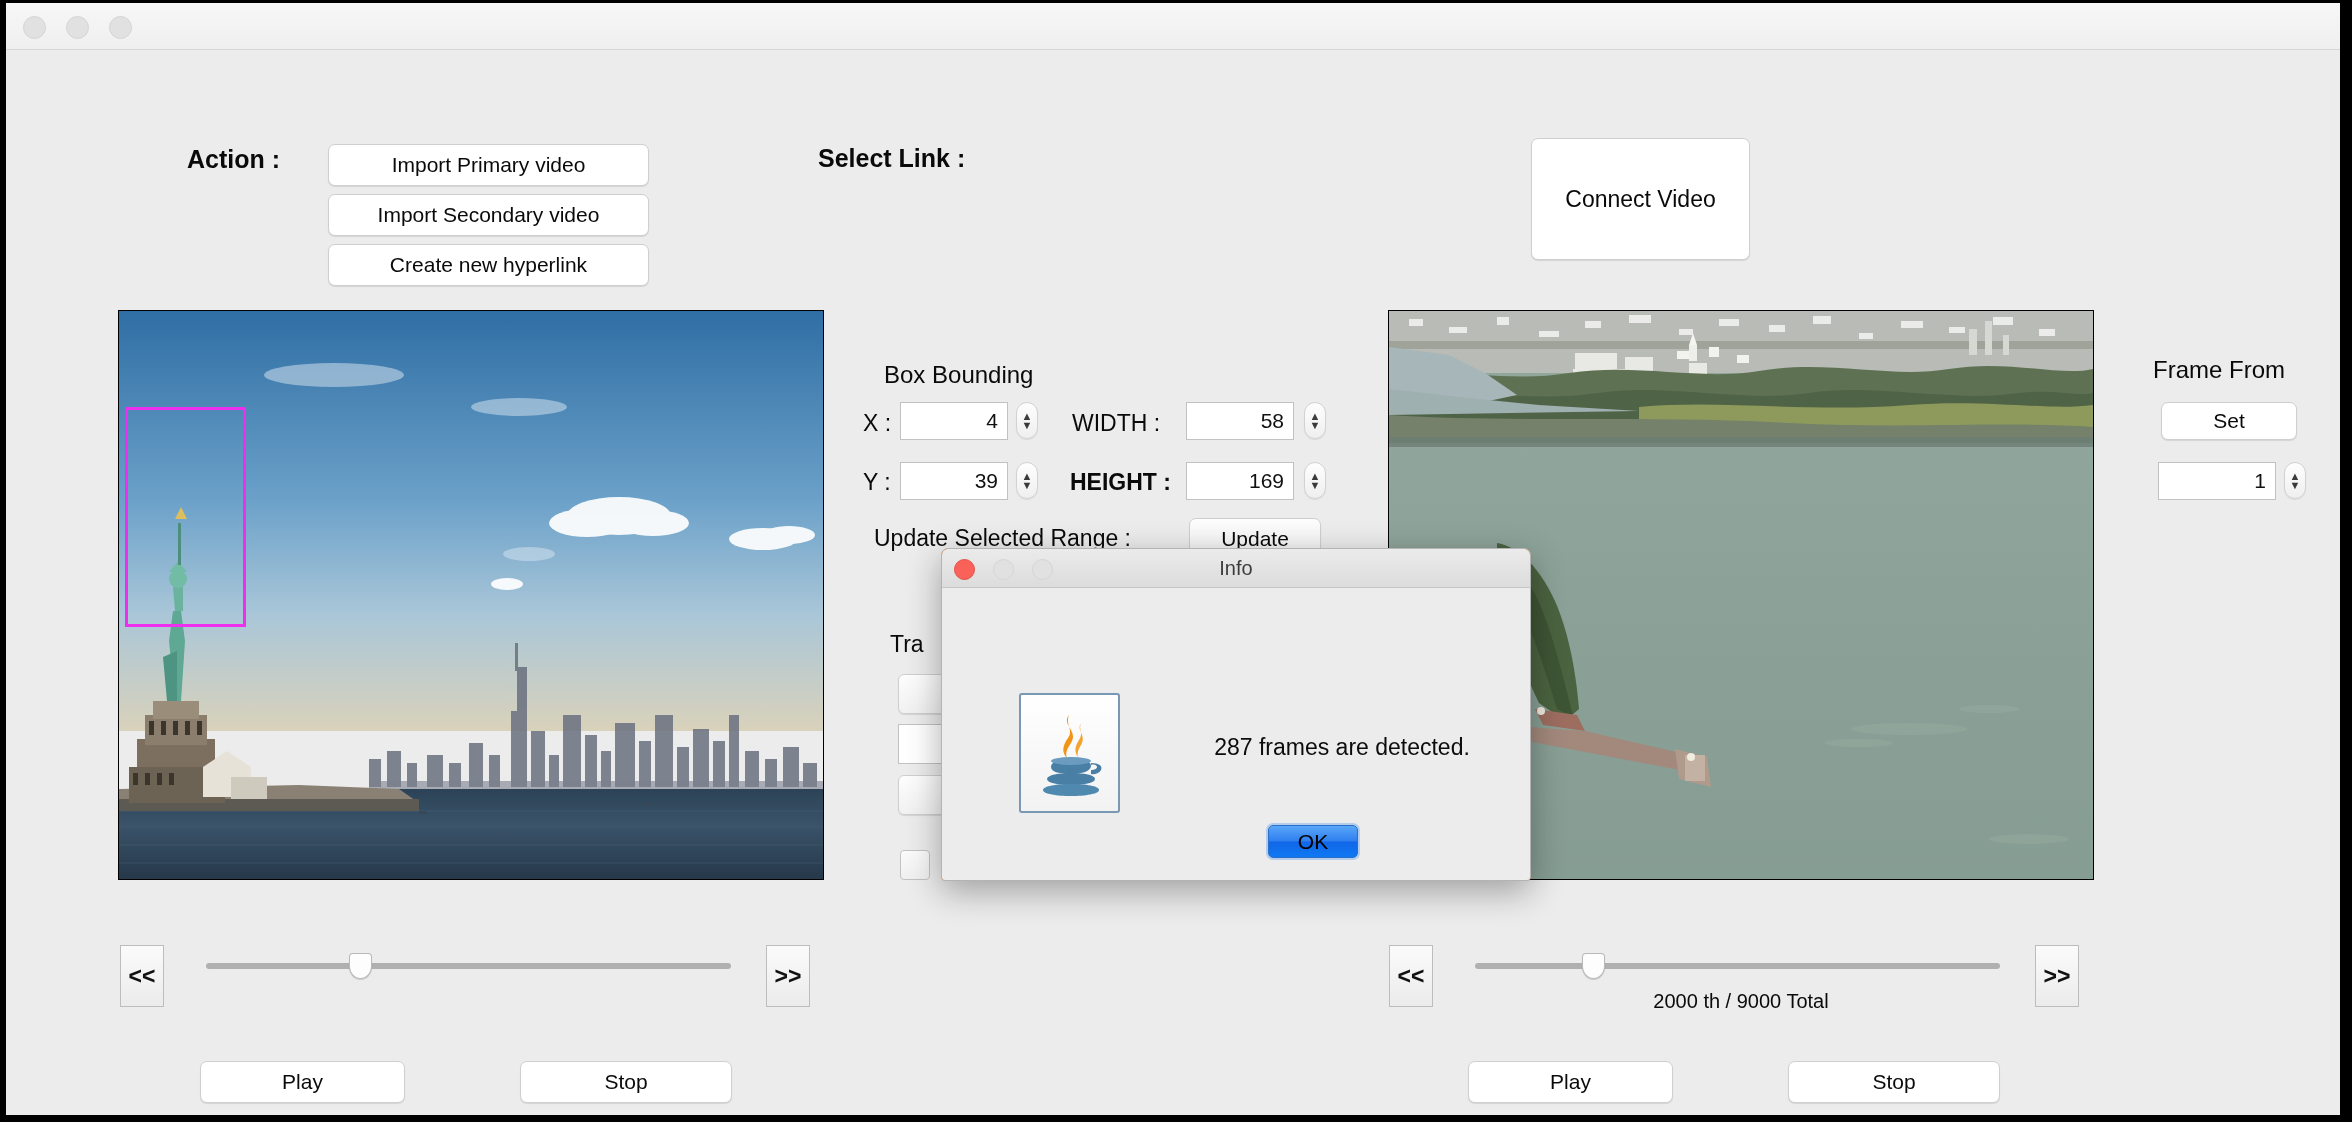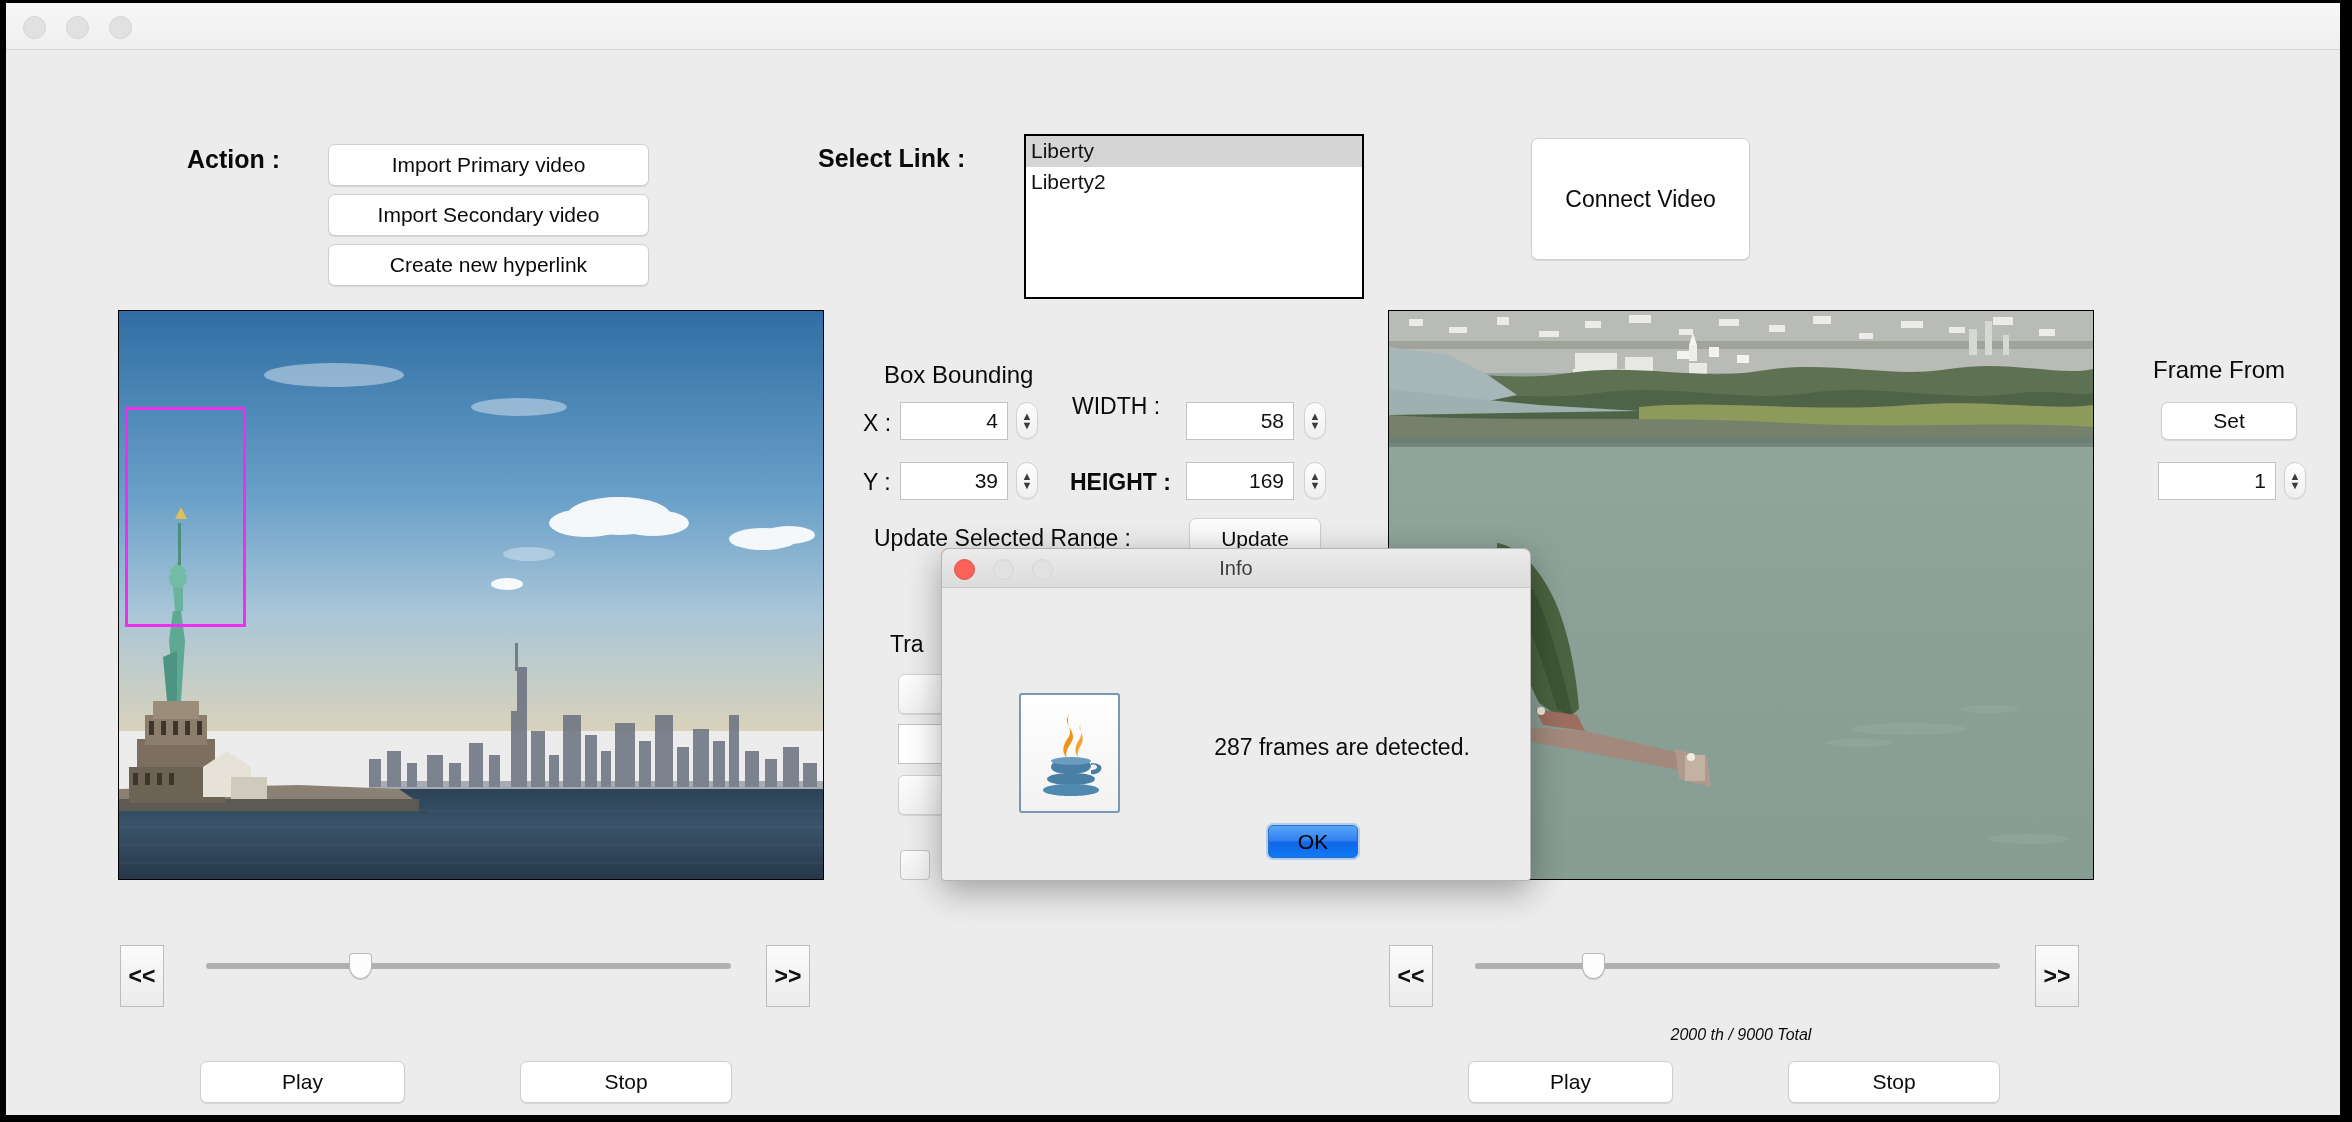--- a/index.html
+++ b/index.html
@@ -185,24 +185,20 @@
     <div class="content">
 
       <div class="lbl bold" style="position:absolute;left:181px;top:95px;font-size:25px;">Action :</div>
 
       <div class="btn" style="position:absolute;left:322px;top:94px;width:321px;height:42px;">Import Primary video</div>
       <div class="btn" style="position:absolute;left:322px;top:144px;width:321px;height:42px;">Import Secondary video</div>
       <div class="btn" style="position:absolute;left:322px;top:194px;width:321px;height:42px;">Create new hyperlink</div>
 
       <div class="lbl bold" style="position:absolute;left:812px;top:94px;font-size:25px;">Select Link :</div>
 
-      <div class="listbox" style="position:absolute;left:1018px;top:84px;width:340px;height:165px;">
-        <div class="item sel">Liberty</div>
-        <div class="item">Liberty2</div>
-      </div>
 
       <div class="btn" style="position:absolute;left:1525px;top:88px;width:219px;height:122px;font-size:23px;">Connect Video</div>
 
       <div class="video" style="left:112px;top:260px;width:706px;height:570px;">
         <svg width="704" height="568" viewBox="0 0 704 568" preserveAspectRatio="none">
           <defs>
             <linearGradient id="sky1" x1="0" y1="0" x2="0" y2="1">
               <stop offset="0%" stop-color="#2f6ea4"></stop>
               <stop offset="45%" stop-color="#6ba1c9"></stop>
               <stop offset="72%" stop-color="#a9c6d8"></stop>
@@ -319,21 +315,21 @@
 
       <div class="lbl" style="position:absolute;left:878px;top:311px;font-size:24px;">Box Bounding</div>
 
       <div class="lbl" style="position:absolute;left:857px;top:360px;font-size:23px;">X :</div>
       <div class="field" style="position:absolute;left:894px;top:352px;width:108px;height:38px;">4</div>
       <div class="spinner" style="position:absolute;left:1010px;top:352px;">
         <span>▲</span>
         <span>▼</span>
       </div>
 
-      <div class="lbl" style="position:absolute;left:1066px;top:343px;font-size:23px;">WIDTH :</div>
+      <div class="lbl" style="position:absolute;left:1066px;top:360px;font-size:23px;">WIDTH :</div>
       <div class="field" style="position:absolute;left:1180px;top:352px;width:108px;height:38px;">58</div>
       <div class="spinner" style="position:absolute;left:1298px;top:352px;">
         <span>▲</span>
         <span>▼</span>
       </div>
 
       <div class="lbl" style="position:absolute;left:857px;top:419px;font-size:23px;">Y :</div>
       <div class="field" style="position:absolute;left:894px;top:412px;width:108px;height:38px;">39</div>
       <div class="spinner" style="position:absolute;left:1010px;top:412px;">
         <span>▲</span>
@@ -442,21 +438,21 @@
             <ellipse cx="470" cy="432" rx="34" ry="4"></ellipse>
             <ellipse cx="640" cy="528" rx="40" ry="5"></ellipse>
           </g>
         </svg>
       </div>
 
       <div class="navbtn" style="left:1383px;top:895px;width:44px;height:62px;">&lt;&lt;</div>
       <div class="slider-track" style="left:1469px;top:913px;width:525px;"></div>
       <div class="slider-knob" style="position:absolute;left:1576px;top:903px;"></div>
       <div class="navbtn" style="left:2029px;top:895px;width:44px;height:62px;">&gt;&gt;</div>
-      <div class="lbl" style="position:absolute;left:1382px;top:976px;width:706px;text-align:center;font-size:16px;font-style:italic;">2000 th / 9000 Total</div>
+      <div class="lbl" style="position:absolute;left:1382px;top:940px;width:706px;text-align:center;font-size:20px;">2000 th / 9000 Total</div>
       <div class="btn" style="position:absolute;left:1462px;top:1011px;width:205px;height:42px;">Play</div>
       <div class="btn" style="position:absolute;left:1782px;top:1011px;width:212px;height:42px;">Stop</div>
 
       <div class="lbl" style="position:absolute;left:2147px;top:306px;font-size:24px;text-align:center;">Frame From</div>
       <div class="btn" style="position:absolute;left:2155px;top:352px;width:136px;height:38px;">Set</div>
       <div class="field" style="position:absolute;left:2152px;top:412px;width:118px;height:38px;">1</div>
       <div class="spinner" style="position:absolute;left:2278px;top:412px;">
         <span>▲</span>
         <span>▼</span>
       </div>

